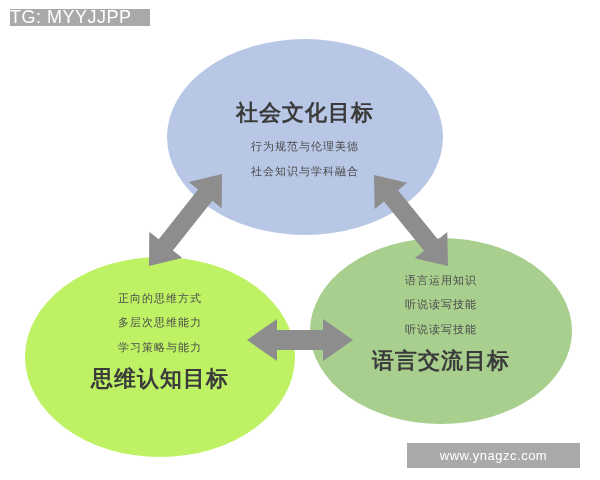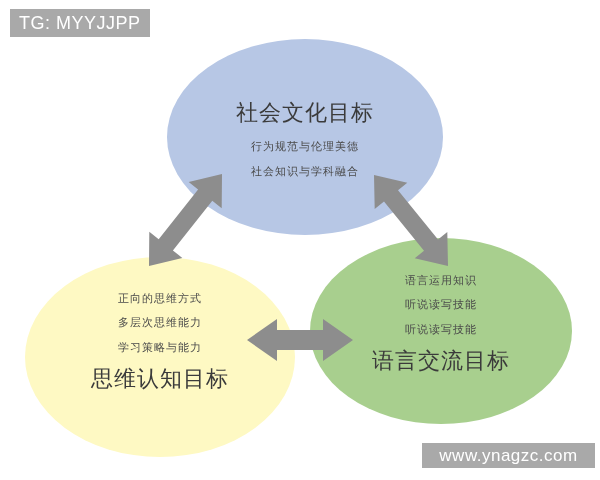--- a/index.html
+++ b/index.html
@@ -21,31 +21,31 @@
     text-align: center;
     gap: 11px;
   }
   .node-social {
     left: 167px; top: 39px; width: 276px; height: 196px;
     background: #b7c7e5;
     padding-top: 4px; box-sizing: border-box;
   }
   .node-cognition {
     left: 25px; top: 257px; width: 270px; height: 200px;
-    background: #fef9c3;
+    background: #bef264;
     padding-bottom: 30px; box-sizing: border-box;
   }
   .node-language {
     left: 310px; top: 238px; width: 262px; height: 186px;
     background: #a8cf8e;
     padding-bottom: 14px; box-sizing: border-box;
   }
   .node-title {
     font-size: 22px;
-    font-weight: normal;
+    font-weight: bold;
     color: #3b3b3b;
     letter-spacing: 1px;
     line-height: 1.2;
   }
   .node-social .node-title { margin-bottom: 3px; }
   .node-cognition .node-title, .node-language .node-title { }
   .node-item {
     font-size: 11px;
     color: #4a4a4a;
     letter-spacing: 1px;
@@ -60,30 +60,29 @@
   .watermark {
     position: absolute;
     background: #a9a9a9;
     color: #ffffff;
     display: flex;
     align-items: center;
     letter-spacing: 0.5px;
   }
   .watermark-tl {
     left: 10px; top: 9px;
-    width: 140px; height: 28px;
-    padding-left: 9px;
+    width: 140px; height: 17px;
     font-size: 18px;
     box-sizing: border-box;
   }
   .watermark-br {
-    left: 422px; top: 443px;
+    left: 407px; top: 443px;
     width: 173px; height: 25px;
     justify-content: center;
-    font-size: 17px;
+    font-size: 13px;
   }
 </style>
 </head>
 <body>
 
 <div class="canvas">
 
   <div class="ellipse node-social">
     <div class="node-title">社会文化目标</div>
     <div class="node-item">行为规范与伦理美德</div>

